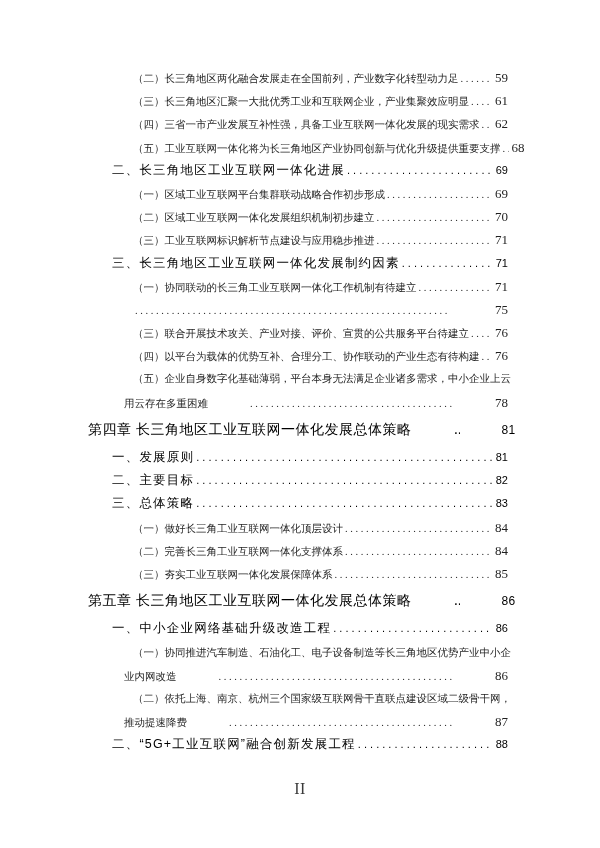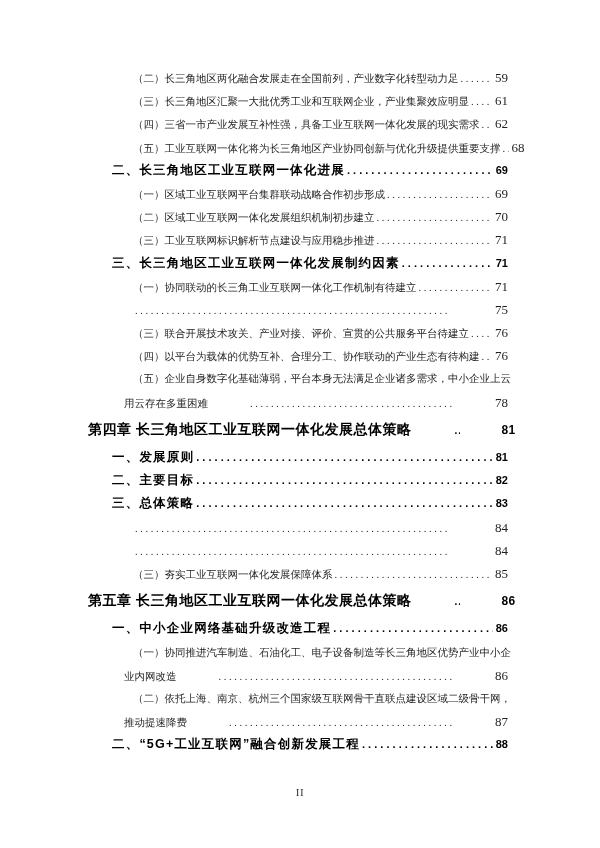--- a/index.html
+++ b/index.html
@@ -45,55 +45,55 @@
     color: #1f1f1f;
   }
   .item { padding-left: 45px; }
   .item-continuation { padding-left: 36px; gap: 40px; }
   .item .pagenum, .item-continuation .pagenum { font-size: 13px; }
 
   
   .section {
     padding-left: 24px;
     font-family: "Liberation Sans", "DejaVu Sans", sans-serif;
-    font-weight: bold;
+    font-weight: normal;
     font-size: 12.5px;
     letter-spacing: 1.2px;
     color: #000000;
   }
   .section .leader::after { letter-spacing: 0; font-size: 11px; }
   .section .pagenum { font-size: 11px; letter-spacing: 0; }
 
   
   .chapter {
     padding-left: 0;
     margin: 4px 0 5px 0;
     font-family: "Liberation Sans", "DejaVu Sans", sans-serif;
-    font-weight: bold;
+    font-weight: normal;
     font-size: 14px;
     letter-spacing: 0.5px;
     color: #000000;
     gap: 40px;
   }
   .chapter .leader { margin: 0 1px 0 3px; }
   .chapter .leader::after {
     content: "..........................................................................................................................................................";
     font-size: 10px;
     letter-spacing: 1px;
     font-weight: bold;
   }
   .chapter .pagenum { font-size: 12px; }
 
   .footer {
     position: absolute;
     left: 0; bottom: 50px;
     width: 100%;
     text-align: center;
     font-family: "Liberation Serif", "DejaVu Serif", serif;
-    font-size: 11px;
+    font-size: 16px;
     color: #3a3a3a;
     letter-spacing: 0.5px;
   }
 </style>
 </head>
 <body>
 
 <div class="page">
   <div class="toc" id="toc-list">
       <div class="toc-row item">
@@ -182,24 +182,26 @@
         <span class="toc-text">二、主要目标</span>
         <span class="leader"></span>
         <span class="pagenum">82</span>
       </div>
       <div class="toc-row section">
         <span class="toc-text">三、总体策略</span>
         <span class="leader"></span>
         <span class="pagenum">83</span>
       </div>
       <div class="toc-row item">
+        <span class="toc-text">（一）做好长三角工业互联网一体化顶层设计</span>
         <span class="leader"></span>
         <span class="pagenum">84</span>
       </div>
       <div class="toc-row item">
+        <span class="toc-text">（二）完善长三角工业互联网一体化支撑体系</span>
         <span class="leader"></span>
         <span class="pagenum">84</span>
       </div>
       <div class="toc-row item">
         <span class="toc-text">（三）夯实工业互联网一体化发展保障体系</span>
         <span class="leader"></span>
         <span class="pagenum">85</span>
       </div>
       <div class="toc-row chapter">
         <span class="toc-text">第五章 长三角地区工业互联网一体化发展总体策略</span>

